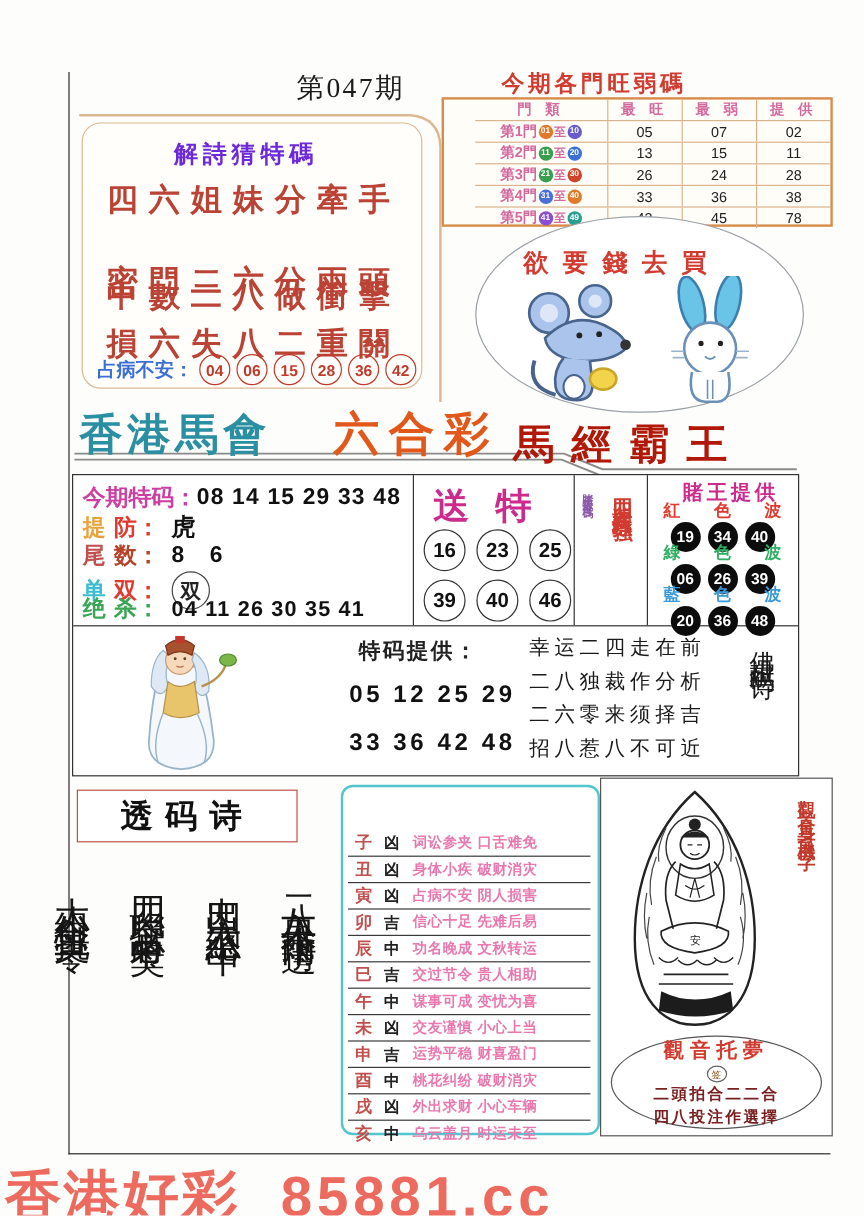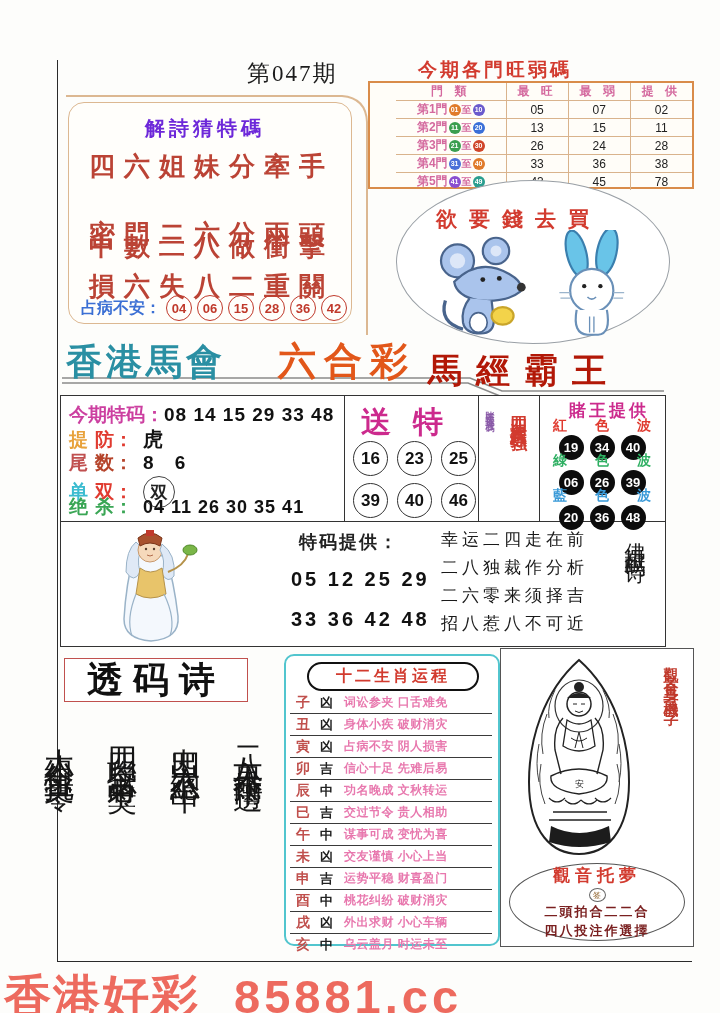--- a/index.html
+++ b/index.html
@@ -80,21 +80,21 @@
         background:#0c0c0c;color:#fff;font-size:13px;font-weight:bold;}
 
   
   .gy-label{font-size:18px;font-weight:bold;color:#222;font-family:"Liberation Serif",serif;letter-spacing:2px;}
   .gy-nums{font-size:20px;font-weight:bold;color:#111;letter-spacing:3px;}
   .gy-poem{font-size:17px;color:#1a1a1a;font-family:"Liberation Serif",serif;letter-spacing:4px;line-height:28px;white-space:nowrap;}
   .fozu{font-size:21px;color:#1a1a1a;font-family:"Liberation Serif",serif;letter-spacing:5px;}
 
   
   .touma-titlebox{border:1.5px solid #c0504d;background:#fff;display:flex;align-items:center;justify-content:center;}
-  .touma-title{font-size:36px;font-weight:bold;color:#111;letter-spacing:10px;font-family:"Liberation Serif",serif;}
+  .touma-title{font-size:27px;font-weight:bold;color:#111;letter-spacing:10px;font-family:"Liberation Serif",serif;}
   .touma-cols{display:flex;flex-direction:row;gap:22px;}
   .touma-col{writing-mode:vertical-rl;text-orientation:upright;font-size:30px;color:#151515;
              font-family:"Liberation Serif",serif;letter-spacing:6px;height:250px;}
 
   
   .zodiac-panel{border:2px solid #52c5ce;border-radius:10px;background:#fff;}
   .zodiac-pill{border:2px solid #111;border-radius:15px;display:flex;align-items:center;justify-content:center;}
   .zodiac-pill span{font-size:16px;font-weight:bold;color:#d23b2f;letter-spacing:3px;font-family:"Liberation Serif",serif;}
   .z-row{display:flex;align-items:center;height:21px;border-bottom:1px solid #3a3a3a;padding:0 6px;}
   .z-z{width:24px;font-size:14px;font-weight:bold;color:#c0504d;font-family:"Liberation Serif",serif;}
@@ -359,23 +359,20 @@
     <span class="touma-title">透码诗</span>
   </div>
   <div class="abs touma-cols" style="left:38px;top:724px;">
     <div class="touma-col">大小組合挑二零</div>
     <div class="touma-col">四四聯合必中獎</div>
     <div class="touma-col">出四入六總出十</div>
     <div class="touma-col">二八入界排雨邊</div>
   </div>
 
   <div class="abs zodiac-panel" style="left:284px;top:654px;width:212px;height:288px;">
-    <div class="zodiac-pill abs" style="left:21px;top:6px;width:168px;height:25px;">
-      <span>十二生肖运程</span>
-    </div>
     <div class="abs" style="left:4px;top:36px;width:202px;">
       <div class="z-row">
           <span class="z-z">子</span>
           <span class="z-luck">凶</span>
           <span class="z-text">词讼参夹 口舌难免</span>
         </div>
       <div class="z-row">
           <span class="z-z">丑</span>
           <span class="z-luck">凶</span>
           <span class="z-text">身体小疾 破财消灾</span>

